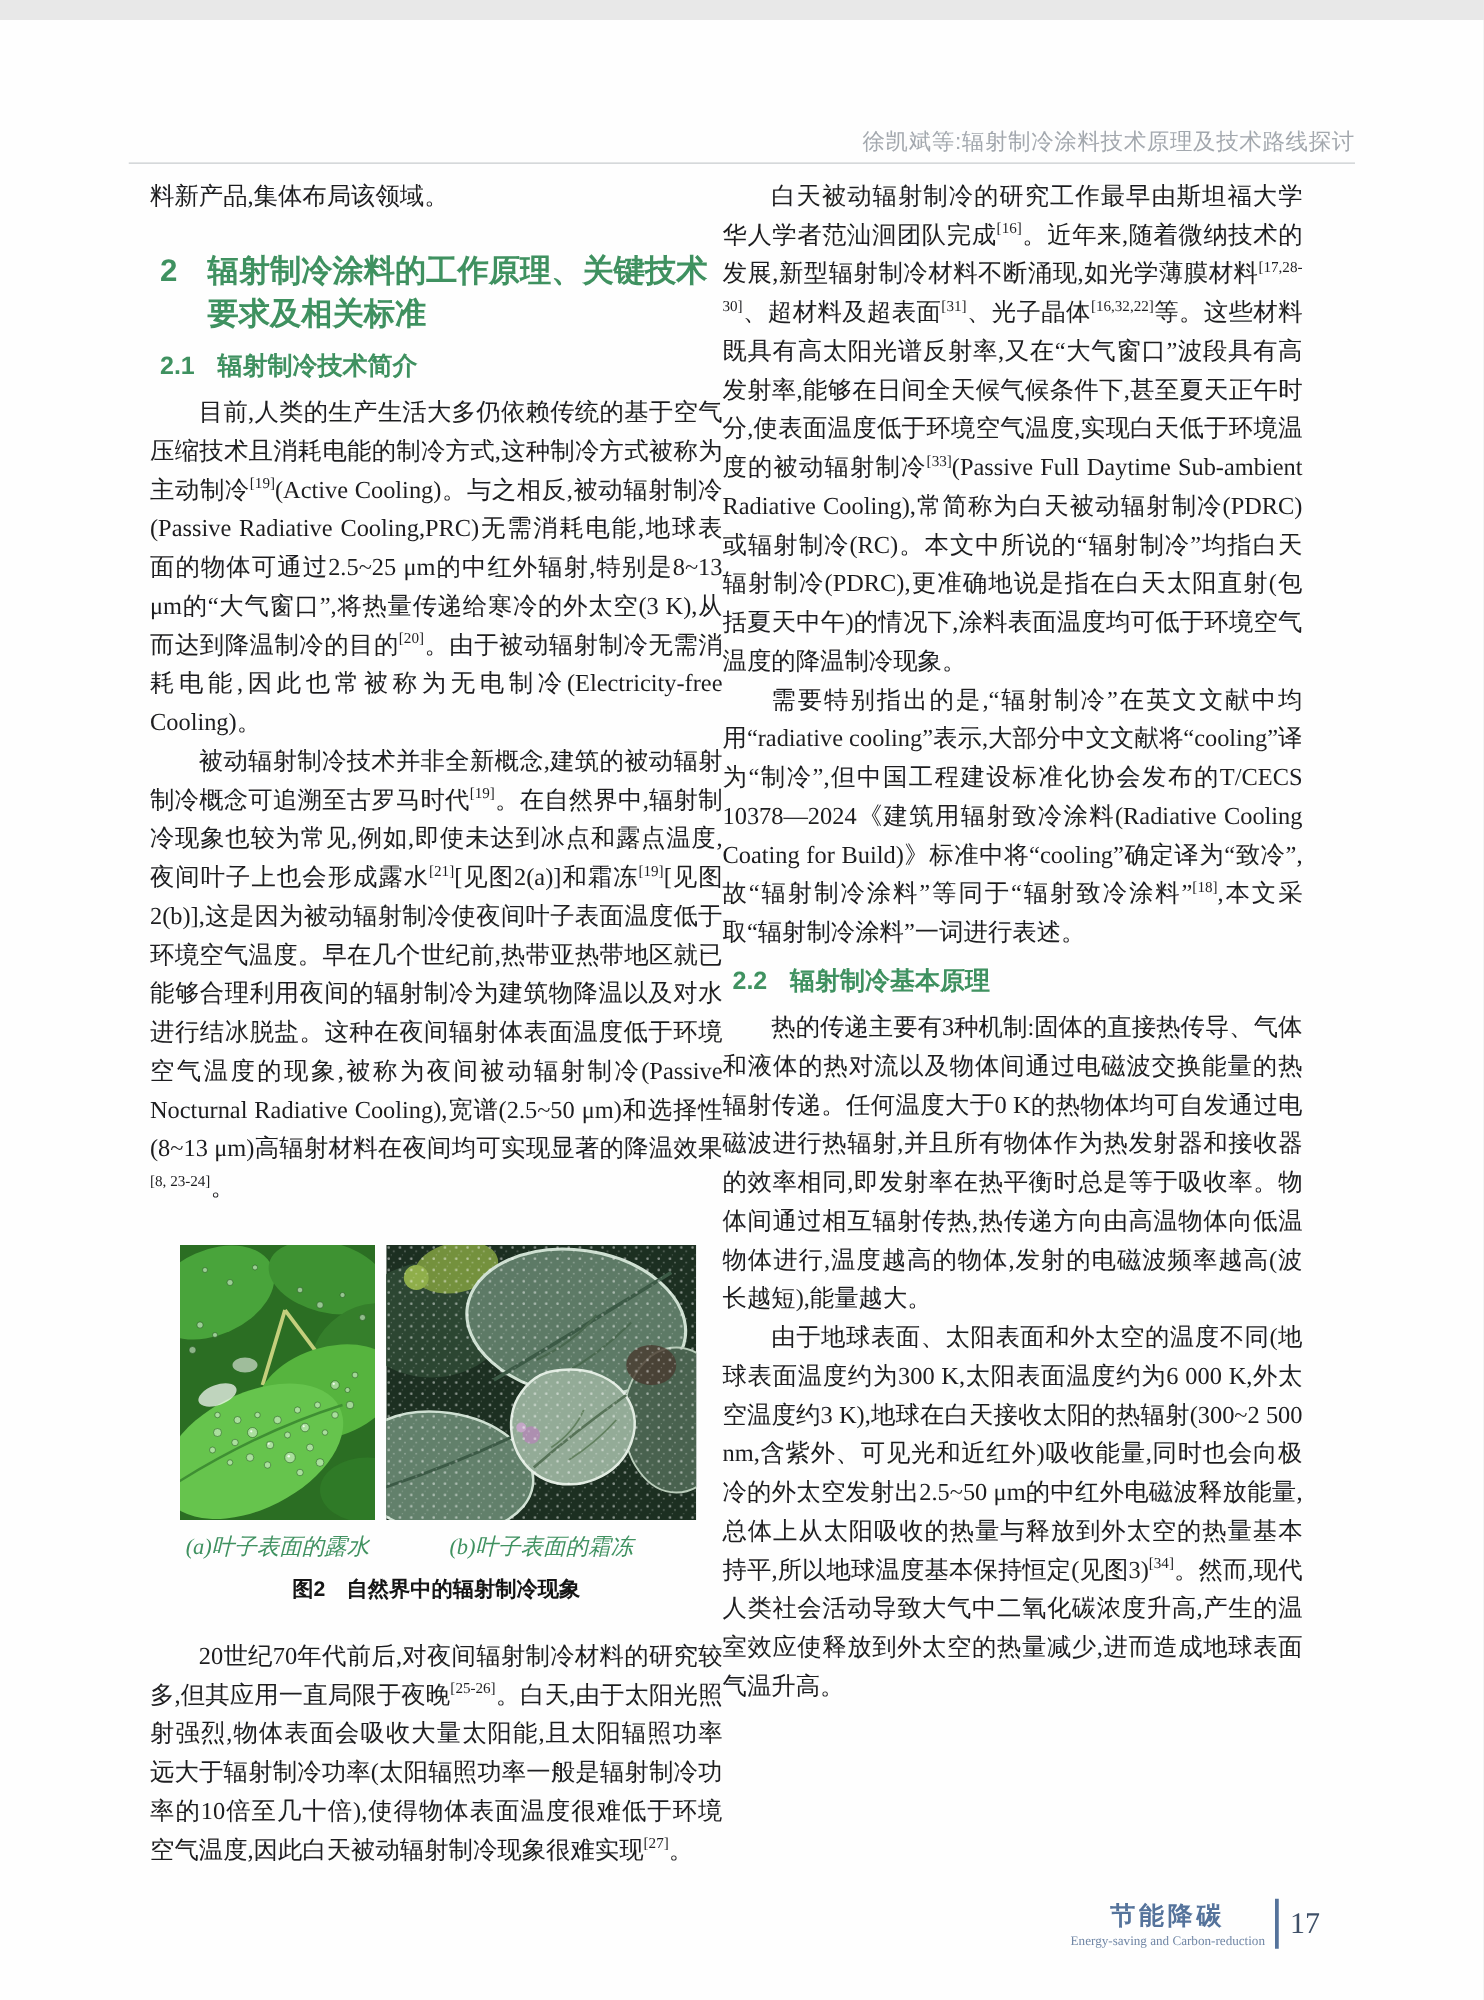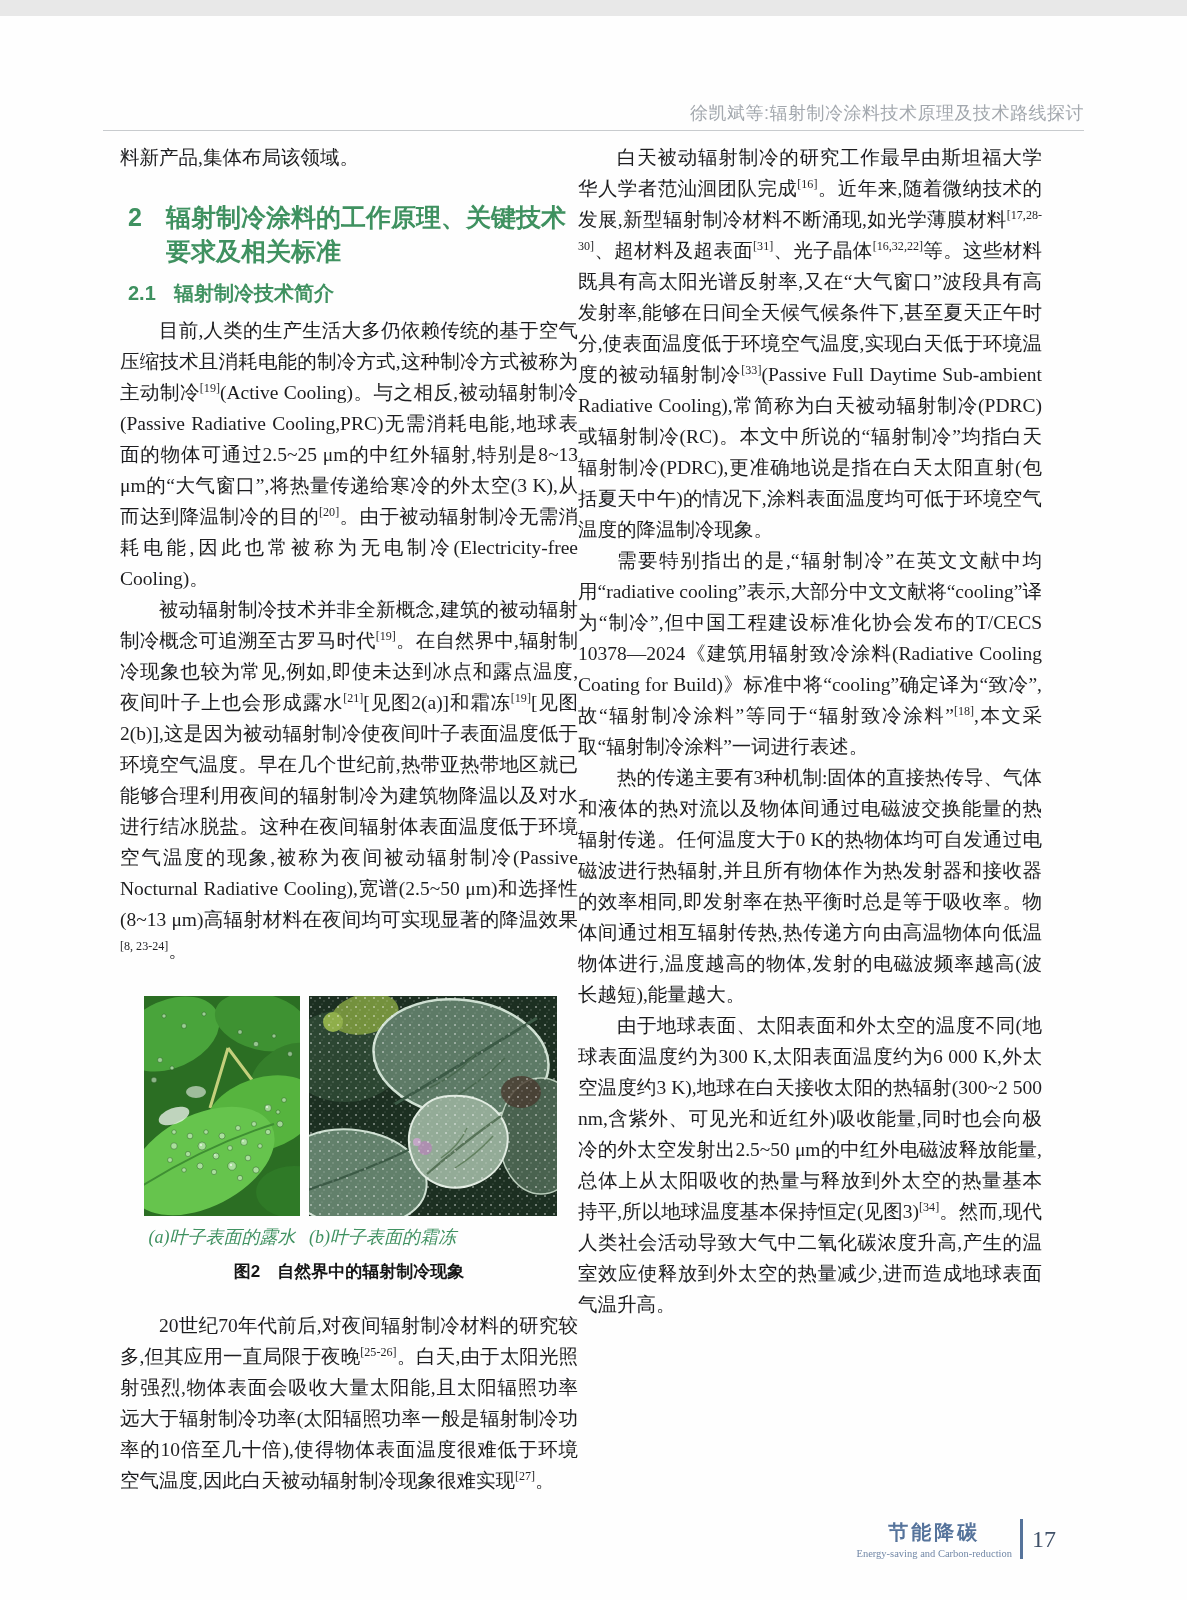--- a/index.html
+++ b/index.html
@@ -20,21 +20,21 @@
   h2.section .num{flex:0 0 38px;padding-left:8px;}
   h3.subsection{display:flex;margin:8px 0 7px;color:#3f9160;font-family:"Liberation Sans",sans-serif;
         font-weight:bold;font-size:20px;line-height:30px;}
   h3.subsection .num{flex:0 0 46px;padding-left:8px;}
   .figure{margin:30px 0 27px;}
   .fig-row{display:flex;gap:9px;margin-left:24px;}
   .fig-img-a{width:156px;height:220px;display:block;}
   .fig-img-b{width:248px;height:220px;display:block;}
   .fig-captions{display:flex;gap:9px;margin-left:24px;margin-top:9px;}
   .fig-cap-a{width:156px;text-align:center;}
-  .fig-cap-b{width:248px;}
+  .fig-cap-b{width:248px;text-align:center;}
   .kai{color:#3f9160;font-style:italic;font-size:18px;}
   .fig-title-cn{text-align:center;font-family:"Liberation Sans",sans-serif;font-weight:bold;
         font-size:17px;margin-top:11px;color:#151515;}
   .fig-title-en{text-align:center;font-weight:bold;font-size:18px;margin-top:6px;color:#151515;}
   .footer{position:absolute;top:1503px;right:131px;display:flex;align-items:center;}
   .footer-names{text-align:center;margin-right:8px;}
   .fn-cn{font-family:"Liberation Sans",sans-serif;font-weight:bold;font-size:20px;color:#55739b;letter-spacing:3px;}
   .fn-en{font-size:10.5px;color:#7187a6;margin-top:2px;}
   .footer-bar{width:3px;height:40px;background:#55739b;margin-right:9px;}
   .footer-page{font-size:24px;color:#3f5068;}
@@ -159,20 +159,24 @@
         <div class="fig-title-cn">图2　自然界中的辐射制冷现象</div>
       </div>
 
       <p class="body">20世纪70年代前后,对夜间辐射制冷材料的研究较多,但其应用一直局限于夜晚<sup>[25-26]</sup>。白天,由于太阳光照射强烈,物体表面会吸收大量太阳能,且太阳辐照功率远大于辐射制冷功率(太阳辐照功率一般是辐射制冷功率的10倍至几十倍),使得物体表面温度很难低于环境空气温度,因此白天被动辐射制冷现象很难实现<sup>[27]</sup>。</p>
     </div>
 
     <div class="col-right">
       <p class="body">白天被动辐射制冷的研究工作最早由斯坦福大学华人学者范汕洄团队完成<sup>[16]</sup>。近年来,随着微纳技术的发展,新型辐射制冷材料不断涌现,如光学薄膜材料<sup>[17,28-30]</sup>、超材料及超表面<sup>[31]</sup>、光子晶体<sup>[16,32,22]</sup>等。这些材料既具有高太阳光谱反射率,又在“大气窗口”波段具有高发射率,能够在日间全天候气候条件下,甚至夏天正午时分,使表面温度低于环境空气温度,实现白天低于环境温度的被动辐射制冷<sup>[33]</sup>(Passive Full Daytime Sub-ambient Radiative Cooling),常简称为白天被动辐射制冷(PDRC)或辐射制冷(RC)。本文中所说的“辐射制冷”均指白天辐射制冷(PDRC),更准确地说是指在白天太阳直射(包括夏天中午)的情况下,涂料表面温度均可低于环境空气温度的降温制冷现象。</p>
       <p class="body">需要特别指出的是,“辐射制冷”在英文文献中均用“radiative cooling”表示,大部分中文文献将“cooling”译为“制冷”,但中国工程建设标准化协会发布的T/CECS 10378—2024《建筑用辐射致冷涂料(Radiative Cooling Coating for Build)》标准中将“cooling”确定译为“致冷”,故“辐射制冷涂料”等同于“辐射致冷涂料”<sup>[18]</sup>,本文采取“辐射制冷涂料”一词进行表述。</p>
 
+      <h3 class="subsection">
+        <span class="num">2.2</span>
+        <span class="txt">辐射制冷基本原理</span>
+      </h3>
 
       <p class="body">热的传递主要有3种机制:固体的直接热传导、气体和液体的热对流以及物体间通过电磁波交换能量的热辐射传递。任何温度大于0 K的热物体均可自发通过电磁波进行热辐射,并且所有物体作为热发射器和接收器的效率相同,即发射率在热平衡时总是等于吸收率。物体间通过相互辐射传热,热传递方向由高温物体向低温物体进行,温度越高的物体,发射的电磁波频率越高(波长越短),能量越大。</p>
       <p class="body">由于地球表面、太阳表面和外太空的温度不同(地球表面温度约为300 K,太阳表面温度约为6 000 K,外太空温度约3 K),地球在白天接收太阳的热辐射(300~2 500 nm,含紫外、可见光和近红外)吸收能量,同时也会向极冷的外太空发射出2.5~50 μm的中红外电磁波释放能量,总体上从太阳吸收的热量与释放到外太空的热量基本持平,所以地球温度基本保持恒定(见图3)<sup>[34]</sup>。然而,现代人类社会活动导致大气中二氧化碳浓度升高,产生的温室效应使释放到外太空的热量减少,进而造成地球表面气温升高。</p>
     </div>
   </div>
 
   <div class="footer">
     <div class="footer-names">
       <div class="fn-cn">节能降碳</div>
       <div class="fn-en">Energy-saving and Carbon-reduction</div>

